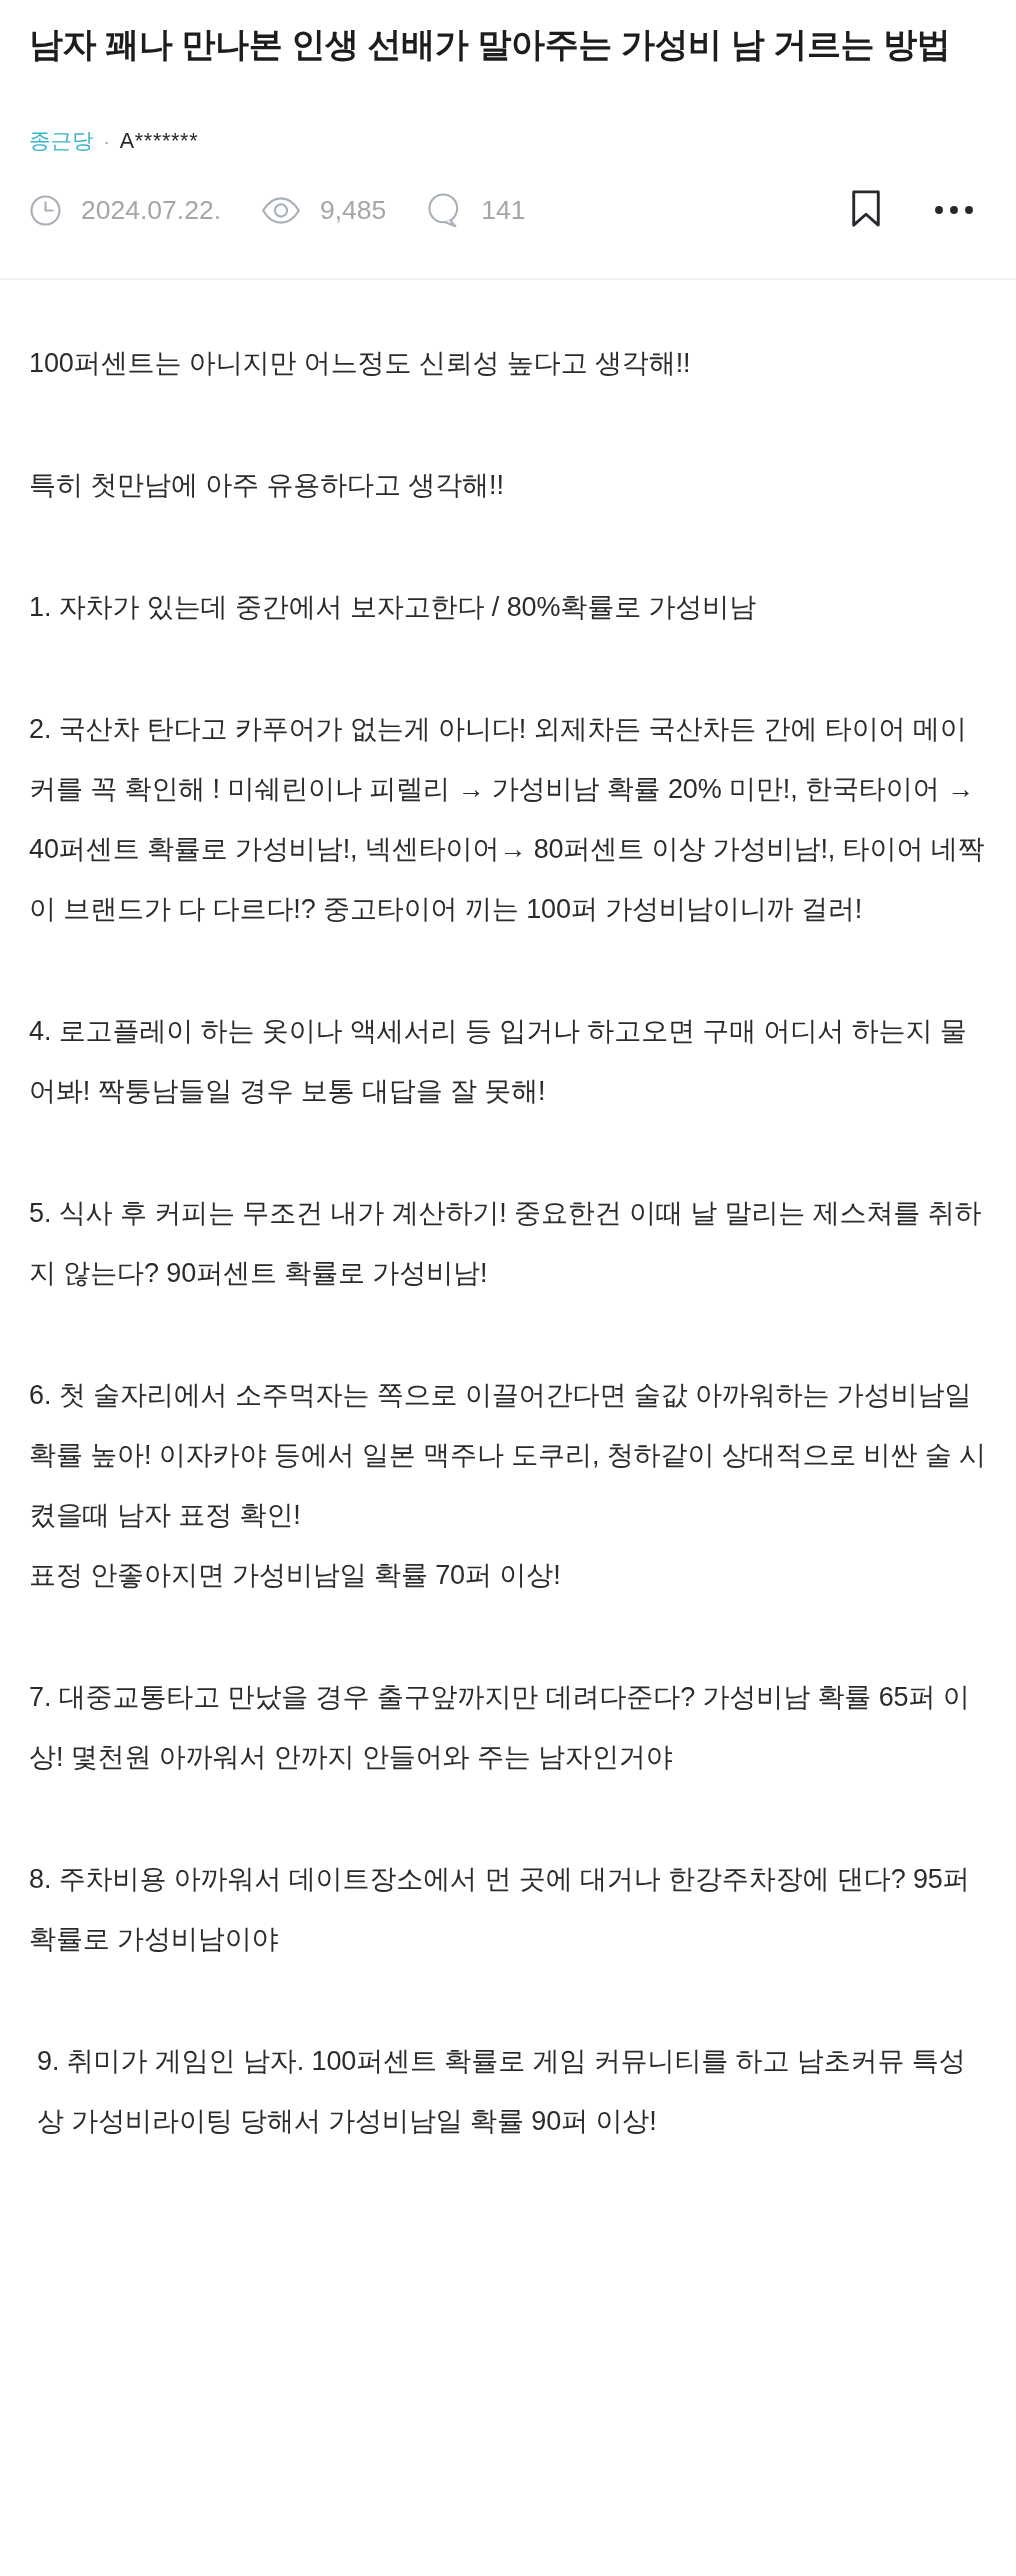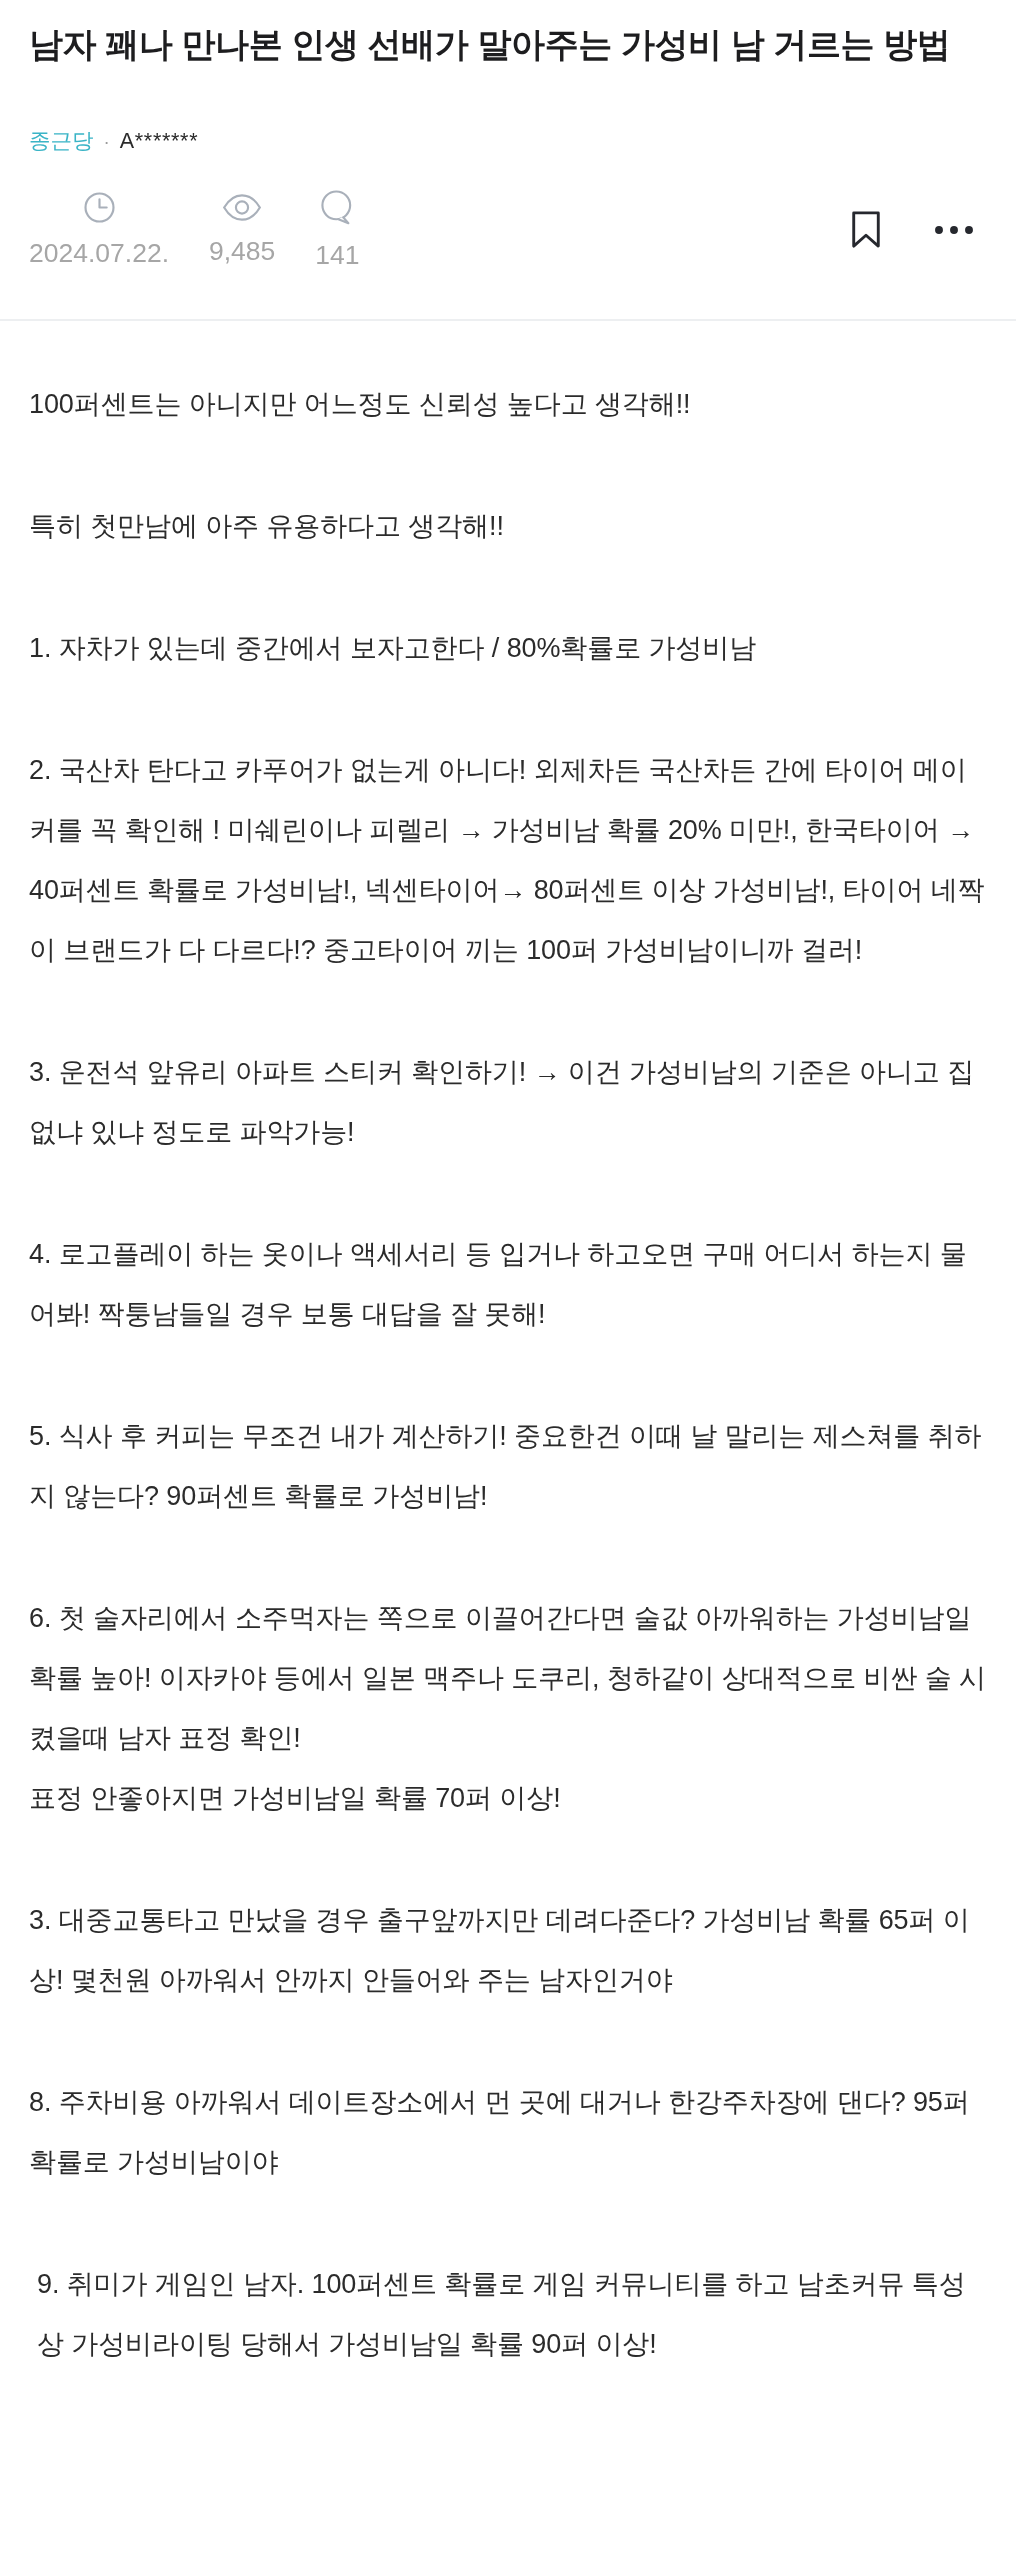--- a/index.html
+++ b/index.html
@@ -42,25 +42,24 @@
     justify-content: space-between;
   }
   .meta-left {
     display: flex;
     align-items: center;
     gap: 40px;
   }
   .meta-item {
     display: flex;
     align-items: center;
-    gap: 13px;
+    gap: 19px;
     color: #a6a6a6;
     font-size: 26.5px;
     line-height: 33px;
-    flex-direction: column;
   }
   .meta-item .icon { color: #a9b0ba; display: inline-flex; }
 
   .meta-actions {
     display: flex;
     align-items: center;
     gap: 52px;
     margin-right: 14.4px;
     color: #26282e;
   }
@@ -164,24 +163,23 @@
     </div>
   </header>
 
   <div class="divider"></div>
 
   <article class="post-body">
     <p>100퍼센트는 아니지만 어느정도 신뢰성 높다고 생각해!!</p>
     <p>특히 첫만남에 아주 유용하다고 생각해!!</p>
     <p>1. 자차가 있는데 중간에서 보자고한다 / 80%확률로 가성비남</p>
     <p>2. 국산차 탄다고 카푸어가 없는게 아니다! 외제차든 국산차든 간에 타이어 메이커를 꼭 확인해 ! 미쉐린이나 피렐리 → 가성비남 확률 20% 미만!, 한국타이어 → 40퍼센트 확률로 가성비남!, 넥센타이어→ 80퍼센트 이상 가성비남!, 타이어 네짝이 브랜드가 다 다르다!? 중고타이어 끼는 100퍼 가성비남이니까 걸러!</p>
-    <p>3. 운전석 앞유리 아파트 스티커 확인하기! → 이건 가성비남의 기준은 아니고 집 없냐 있냐 정도로 파악가능!</p>
     <p>4. 로고플레이 하는 옷이나 액세서리 등 입거나 하고오면 구매 어디서 하는지 물어봐! 짝퉁남들일 경우 보통 대답을 잘 못해!</p>
     <p>5. 식사 후 커피는 무조건 내가 계산하기! 중요한건 이때 날 말리는 제스쳐를 취하지 않는다? 90퍼센트 확률로 가성비남!</p>
     <p>6. 첫 술자리에서 소주먹자는 쪽으로 이끌어간다면 술값 아까워하는 가성비남일 확률 높아! 이자카야 등에서 일본 맥주나 도쿠리, 청하같이 상대적으로 비싼 술 시켰을때 남자 표정 확인!
 표정 안좋아지면 가성비남일 확률 70퍼 이상!</p>
-    <p>3. 대중교통타고 만났을 경우 출구앞까지만 데려다준다? 가성비남 확률 65퍼 이상! 몇천원 아까워서 안까지 안들어와 주는 남자인거야</p>
+    <p>7. 대중교통타고 만났을 경우 출구앞까지만 데려다준다? 가성비남 확률 65퍼 이상! 몇천원 아까워서 안까지 안들어와 주는 남자인거야</p>
     <p>8. 주차비용 아까워서 데이트장소에서 먼 곳에 대거나 한강주차장에 댄다? 95퍼 확률로 가성비남이야</p>
     <p>9. 취미가 게임인 남자. 100퍼센트 확률로 게임 커뮤니티를 하고 남초커뮤 특성상 가성비라이팅 당해서 가성비남일 확률 90퍼 이상!</p>
   </article>
 
 </div>
 
 
 </body></html>

